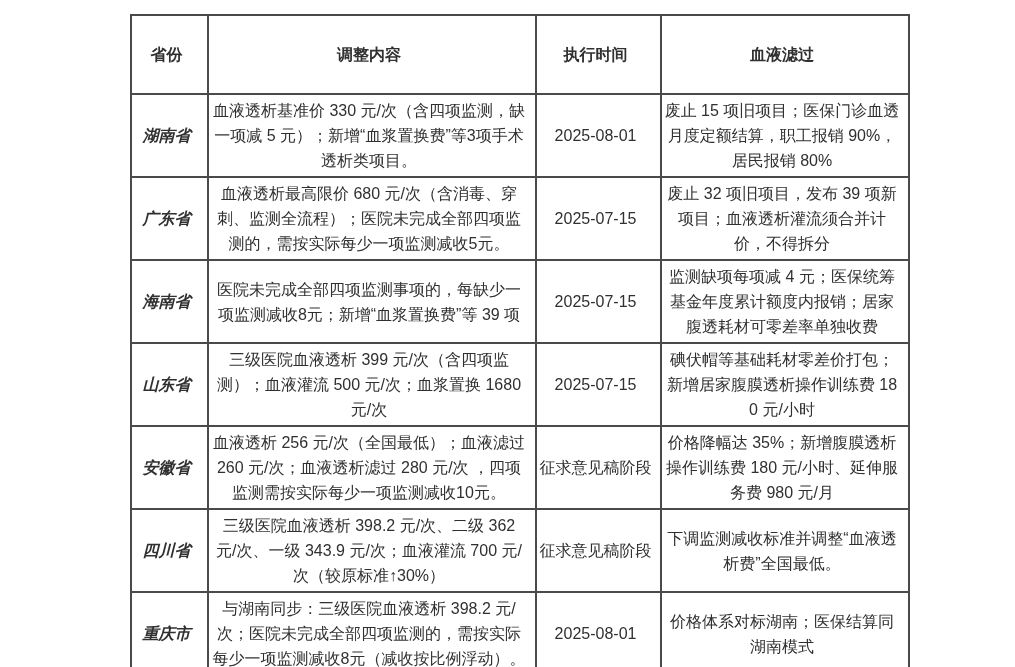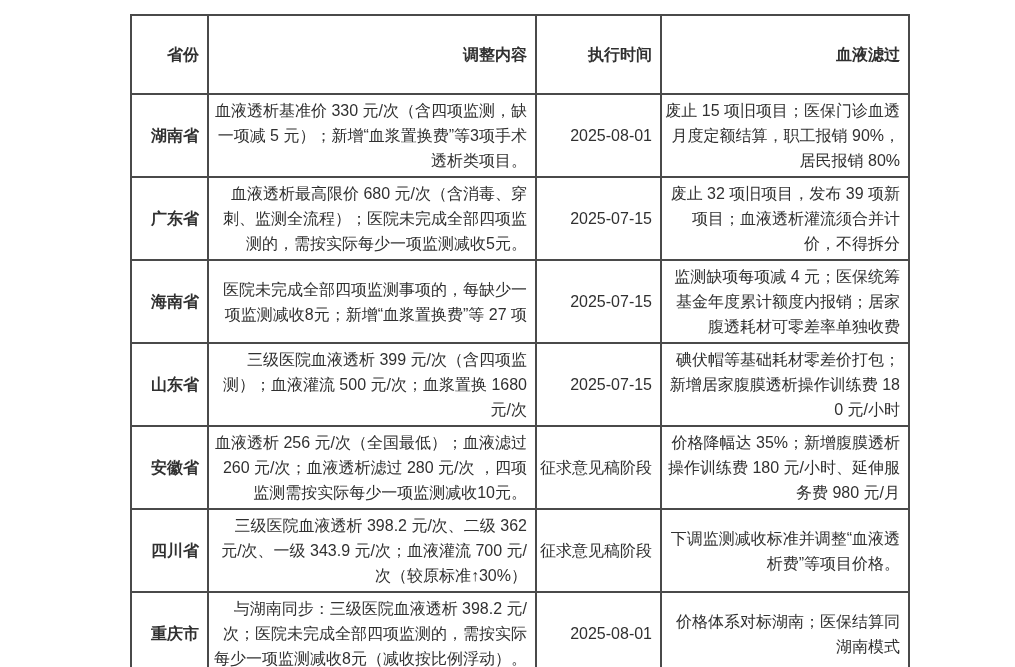--- a/index.html
+++ b/index.html
@@ -17,33 +17,34 @@
     border-collapse: collapse;
     table-layout: fixed;
     background: #ffffff;
   }
   table.price-table th,
   table.price-table td {
     border: 2px solid #4a4a4a;
     font-size: 16px;
     line-height: 25px;
     color: #303030;
-    text-align: right;
+    text-align: center;
     vertical-align: middle;
     padding: 3px 8px 3px 2px;
     overflow: hidden;
     word-break: break-all;
   }
   table.price-table th {
     font-weight: bold;
     height: 79px;
   }
   td.province {
     font-weight: bold;
     white-space: nowrap;
+    font-style: italic;
   }
   col.c-province { width: 77px; }
   col.c-content  { width: 328px; }
   col.c-date     { width: 125px; }
   col.c-notes    { width: 248px; }
   tbody tr:nth-child(1) { height: 83px; }
   tbody tr:nth-child(2) { height: 80px; }
   tbody tr:nth-child(3) { height: 80px; }
   tbody tr:nth-child(4) { height: 81px; }
   tbody tr:nth-child(5) { height: 72px; }
@@ -77,41 +78,41 @@
         <td>废止 15 项旧项目；医保门诊血透月度定额结算，职工报销 90%，居民报销 80%</td>
       </tr>
       <tr>
         <td class="province">广东省</td>
         <td>血液透析最高限价 680 元/次（含消毒、穿刺、监测全流程）；医院未完成全部四项监测的，需按实际每少一项监测减收5元。</td>
         <td>2025-07-15</td>
         <td>废止 32 项旧项目，发布 39 项新项目；血液透析灌流须合并计价，不得拆分</td>
       </tr>
       <tr>
         <td class="province">海南省</td>
-        <td>医院未完成全部四项监测事项的，每缺少一项监测减收8元；新增“血浆置换费”等 27 项</td>
+        <td>医院未完成全部四项监测事项的，每缺少一项监测减收8元；新增“血浆置换费”等 39 项</td>
         <td>2025-07-15</td>
         <td>监测缺项每项减 4 元；医保统筹基金年度累计额度内报销；居家腹透耗材可零差率单独收费</td>
       </tr>
       <tr>
         <td class="province">山东省</td>
         <td>三级医院血液透析 399 元/次（含四项监测）；血液灌流 500 元/次；血浆置换 1680 元/次</td>
         <td>2025-07-15</td>
         <td>碘伏帽等基础耗材零差价打包；新增居家腹膜透析操作训练费 180 元/小时</td>
       </tr>
       <tr>
         <td class="province">安徽省</td>
         <td>血液透析 256 元/次（全国最低）；血液滤过 260 元/次；血液透析滤过 280 元/次 ，四项监测需按实际每少一项监测减收10元。</td>
         <td>征求意见稿阶段</td>
         <td>价格降幅达 35%；新增腹膜透析操作训练费 180 元/小时、延伸服务费 980 元/月</td>
       </tr>
       <tr>
         <td class="province">四川省</td>
         <td>三级医院血液透析 398.2 元/次、二级 362 元/次、一级 343.9 元/次；血液灌流 700 元/次（较原标准↑30%）</td>
         <td>征求意见稿阶段</td>
-        <td>下调监测减收标准并调整“血液透析费”等项目价格。</td>
+        <td>下调监测减收标准并调整“血液透析费”全国最低。</td>
       </tr>
       <tr>
         <td class="province">重庆市</td>
         <td>与湖南同步：三级医院血液透析 398.2 元/次；医院未完成全部四项监测的，需按实际每少一项监测减收8元（减收按比例浮动）。</td>
         <td>2025-08-01</td>
         <td>价格体系对标湖南；医保结算同湖南模式</td>
       </tr>
     </tbody>
   </table>
 </div>

